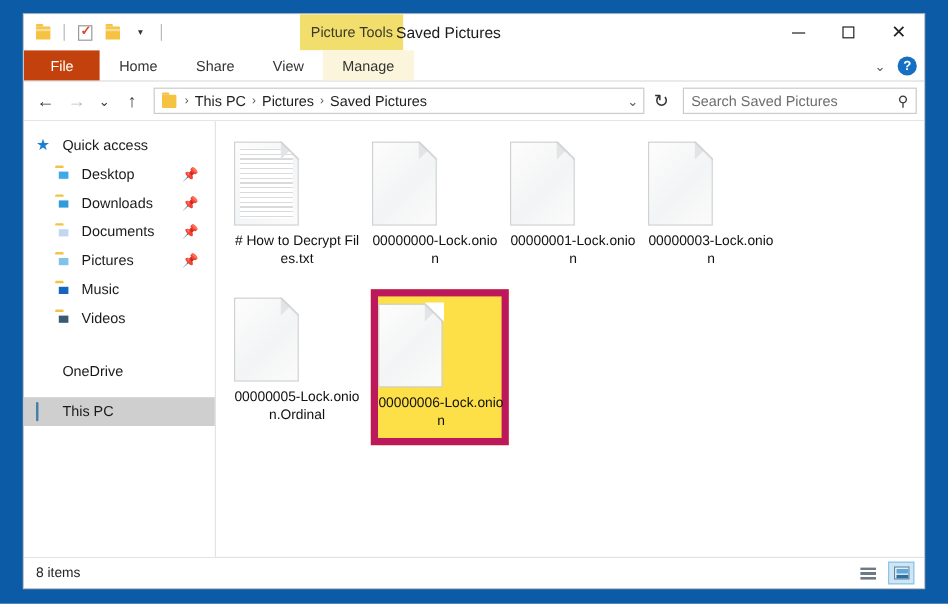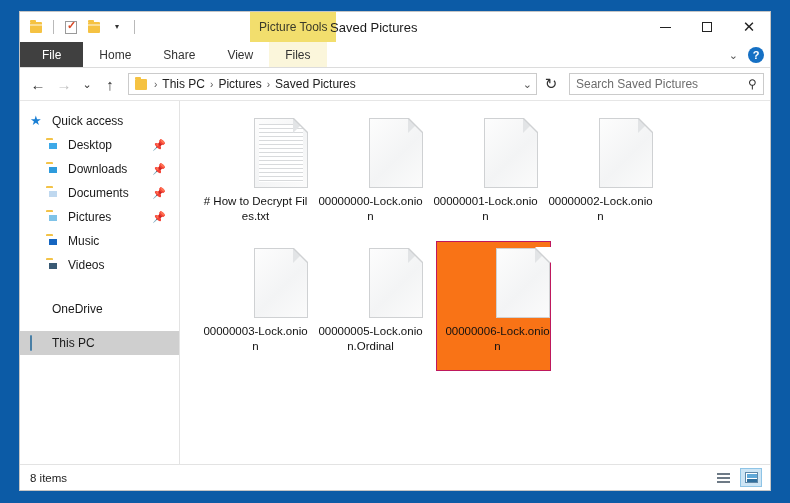--- a/index.html
+++ b/index.html
@@ -111,21 +111,21 @@
     display: flex; align-items: stretch; position: relative;
     flex: none;
     border-bottom: 1px solid #dcdcdc;
   }
   .tab {
     padding: 0 16px;
     display: flex; align-items: center;
     font-size: 12px; color: #333;
   }
   .tab.file {
-    background: #404040; color: #fff;
+    background: #c2410c; color: #fff;
     padding: 0 22px;
   }
   .tab.manage {
     background: #fbf6db;
   }
   .ribbon-right {
     position: absolute; right: 6px; top: 0; height: 26px;
     display: flex; align-items: center; gap: 10px;
   }
   .chev-down { font-size: 11px; color: #555; }
@@ -242,28 +242,27 @@
     flex: 1; background: #fff; position: relative;
     padding: 10px 12px 0 14px;
   }
   .grid {
     display: flex; flex-wrap: wrap;
     align-content: flex-start;
     gap: 0;
   }
   .file-tile {
     width: 115px; height: 130px;
-    display: flex; flex-direction: column; align-items: flex-end;
+    display: flex; flex-direction: column; align-items: flex-start;
     padding-top: 6px;
     border: 1px solid transparent;
   }
   .file-tile.selected {
-    background: #f97316;
-    border: 1px solid #be185d;
-    margin-left: 12px;
+    background: #fde047;
+    border: 6px solid #be185d;
   }
   .page-icon {
     width: 54px; height: 70px; position: relative;
     margin-bottom: 6px;
   }
   .page-body {
     position: absolute; left: 0; top: 0;
     width: 54px; height: 70px;
     background: linear-gradient(135deg, #fdfdfd 0%, #f3f4f5 55%, #fbfbfb 100%);
     border: 1px solid #cfd1d3;
@@ -376,21 +375,21 @@
           </div>
         <div class="cap-btn close">✕</div>
       </div>
     </div>
 
     <div id="ribbonbar">
       <div class="tab file">File</div>
       <div class="tab">Home</div>
       <div class="tab">Share</div>
       <div class="tab">View</div>
-      <div class="tab manage">Files</div>
+      <div class="tab manage">Manage</div>
 
       <div class="ribbon-right">
         <span class="chev-down">⌄</span>
         <span class="help-btn">?</span>
       </div>
     </div>
 
     <div id="addressbar">
       <div class="nav-btn">←</div>
       <div class="nav-btn disabled">→</div>
@@ -497,28 +496,20 @@
 
           <div class="file-tile">
             <div class="page-icon">
               <div class="page-body"></div>
               <div class="page-fold-tri"></div>
               <div class="page-fold"></div>
             </div>
             <div class="file-name">00000001-Lock.onion</div>
           </div>
 
-          <div class="file-tile">
-            <div class="page-icon">
-              <div class="page-body"></div>
-              <div class="page-fold-tri"></div>
-              <div class="page-fold"></div>
-            </div>
-            <div class="file-name">00000002-Lock.onion</div>
-          </div>
 
           <div class="file-tile">
             <div class="page-icon">
               <div class="page-body"></div>
               <div class="page-fold-tri"></div>
               <div class="page-fold"></div>
             </div>
             <div class="file-name">00000003-Lock.onion</div>
           </div>
 

